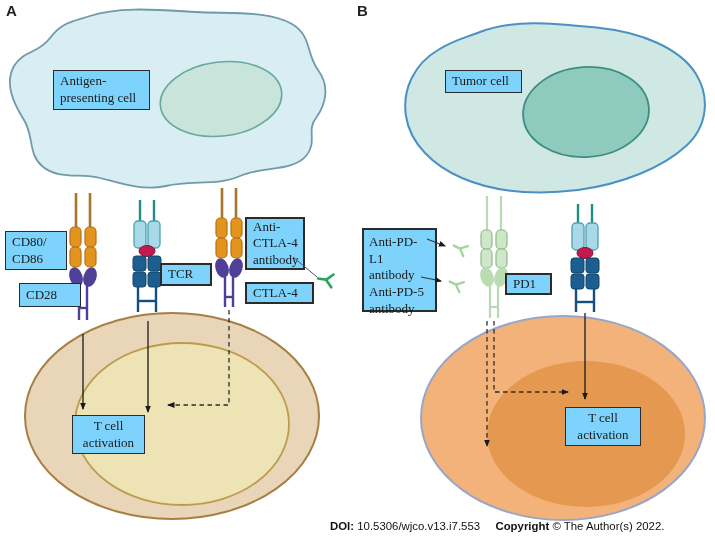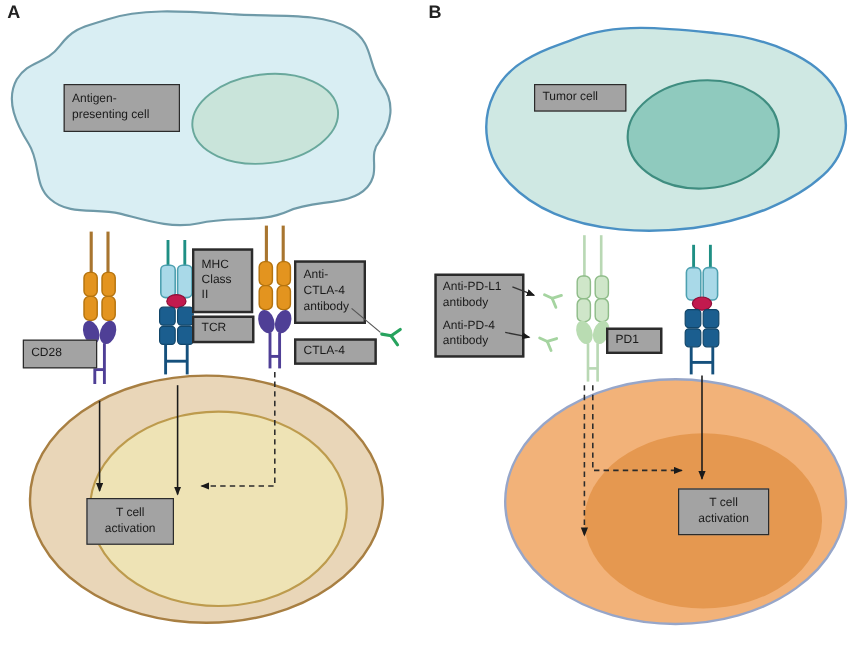--- a/index.html
+++ b/index.html
@@ -1,23 +1,23 @@
 <!DOCTYPE html>
 <html><head>
 <meta charset="utf-8">
 <style>
   html,body{margin:0;padding:0;background:#fff;}
   #canvas{position:relative;width:715px;height:543px;background:#ffffff;overflow:hidden;
           font-family:"Liberation Sans",sans-serif;}
   svg{position:absolute;left:0;top:0;}
   #base-layer{z-index:1;}
   #overlay-layer{z-index:3;pointer-events:none;}
-  .lbl{position:absolute;z-index:2;background:#a3a3a3;border:1.6px solid #2b2b2b;
-       color:#1a1a1a;font-size:10px;line-height:1.28;white-space:pre-line;
-       display:flex;align-items:center;padding:2px 6px;box-sizing:border-box;}
+  .lbl{position:absolute;z-index:2;background:#7dd3fc;border:1.6px solid #2b2b2b;
+       color:#1a1a1a;font-size:13px;line-height:1.28;white-space:pre-line;
+       display:flex;align-items:center;padding:2px 6px;box-sizing:border-box;font-family:Liberation Serif, serif;}
   .lbl.center{justify-content:center;text-align:center;}
   .panel-letter{position:absolute;z-index:2;font-size:15px;font-weight:bold;color:#222;}
   #anti-pd-box{flex-direction:column;align-items:flex-start;justify-content:space-between;
        border-width:2px;padding:4px 5px;}
   #footer{position:absolute;z-index:2;left:330px;top:520px;width:382px;font-size:11.4px;
        color:#111;white-space:nowrap;}
   #footer b{font-weight:bold;}
   #footer .gap{display:inline-block;width:9px;}
   
   .stalk-brown{stroke:#a8752f;stroke-width:2.6;}
@@ -160,37 +160,36 @@
     <line class="arrow" x1="585" y1="313" x2="585" y2="399" marker-end="url(#ah)"></line>
     <path class="dashed" d="M 487,321 L 487,446" marker-end="url(#ah)"></path>
     <path class="dashed" d="M 494,321 L 494,392 L 568,392" marker-end="url(#ah)"></path>
   </svg>
 
   <div class="panel-letter" style="left:6px;top:2px;">A</div>
   <div class="panel-letter" style="left:357px;top:2px;">B</div>
 
   <div class="lbl" style="left:53px;top:70px;width:97px;height:40px;">Antigen-
 presenting cell</div>
+  <div class="lbl" style="left:5px;top:231px;width:62px;height:39px;">CD80/
+CD86</div>
   <div class="lbl" style="left:19px;top:283px;width:62px;height:24px;">CD28</div>
-  <div class="lbl" style="left:160px;top:207px;width:51px;height:54px;border-width:2px;">MHC
-Class
-II</div>
   <div class="lbl" style="left:160px;top:263px;width:52px;height:23px;border-width:2px;">TCR</div>
   <div class="lbl" style="left:245px;top:217px;width:60px;height:53px;border-width:2px;">Anti-
 CTLA-4
 antibody</div>
   <div class="lbl" style="left:245px;top:282px;width:69px;height:22px;border-width:2px;">CTLA-4</div>
   <div class="lbl center" style="left:72px;top:415px;width:73px;height:39px;">T cell
 activation</div>
 
   <div class="lbl" style="left:445px;top:70px;width:77px;height:23px;text-align:right;">Tumor cell</div>
-  <div class="lbl" id="anti-pd-box" style="left:362px;top:228px;width:75px;height:70px;">
+  <div class="lbl" id="anti-pd-box" style="left:362px;top:228px;width:75px;height:84px;">
     <span>Anti-PD-L1
 antibody</span>
-    <span>Anti-PD-4
+    <span>Anti-PD-5
 antibody</span>
   </div>
   <div class="lbl" style="left:505px;top:273px;width:47px;height:22px;border-width:2px;">PD1</div>
   <div class="lbl center" style="left:565px;top:407px;width:76px;height:39px;">T cell
 activation</div>
 
   <svg id="overlay-layer" width="715" height="543" viewBox="0 0 715 543">
     <defs>
       <marker id="ah2" markerWidth="9" markerHeight="8" refX="6" refY="3" orient="auto" markerUnits="userSpaceOnUse">
         <path d="M0,0 L7,3 L0,6 Z" fill="#1a1a1a"></path>
@@ -209,14 +208,21 @@
       <path class="ab" d="M0,1 L-5.5,-5"></path>
       <path class="ab" d="M0,1 L5.5,-5"></path>
     </g>
     <g transform="translate(457,285) rotate(115)" stroke="#a5d4a0" stroke-width="2.4">
       <path class="ab" d="M0,1 L0,8"></path>
       <path class="ab" d="M0,1 L-5.5,-5"></path>
       <path class="ab" d="M0,1 L5.5,-5"></path>
     </g>
   </svg>
 
+  <div id="footer">
+    <b>DOI:</b>
+    <span>10.5306/wjco.v13.i7.553</span>
+    <span class="gap"></span>
+    <b>Copyright</b>
+    <span>© The Author(s) 2022.</span>
+  </div>
 
 </div>
 
 </body></html>

